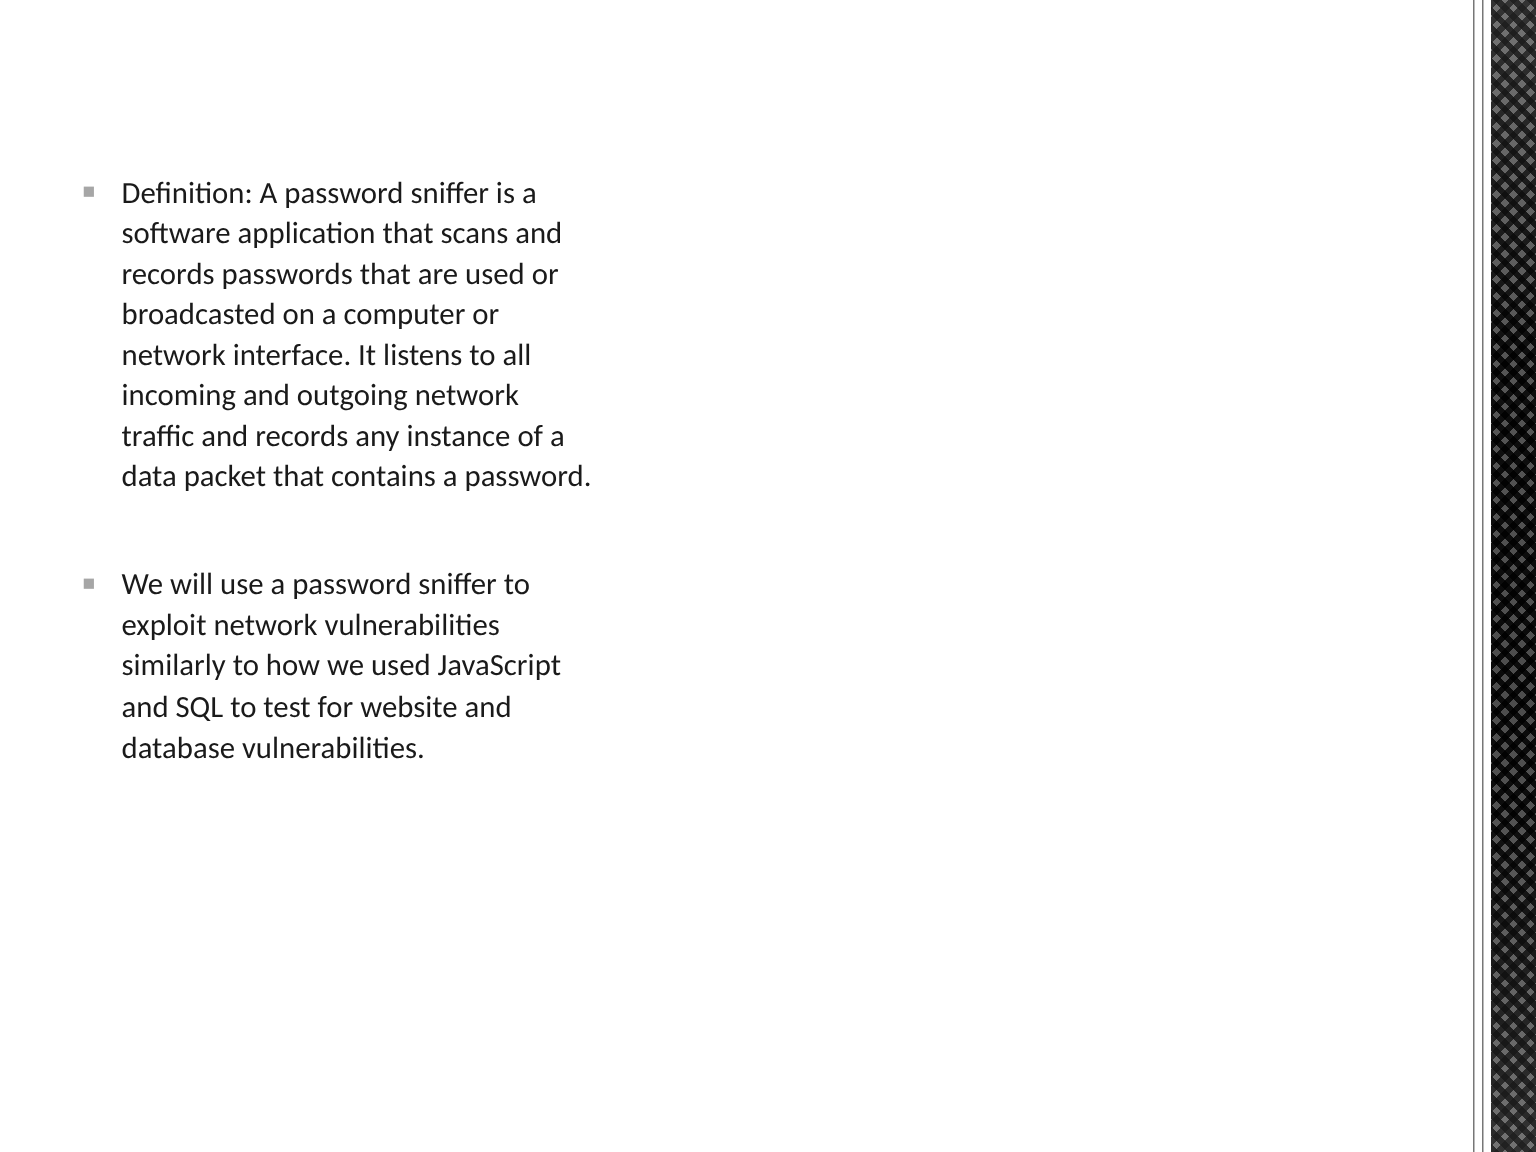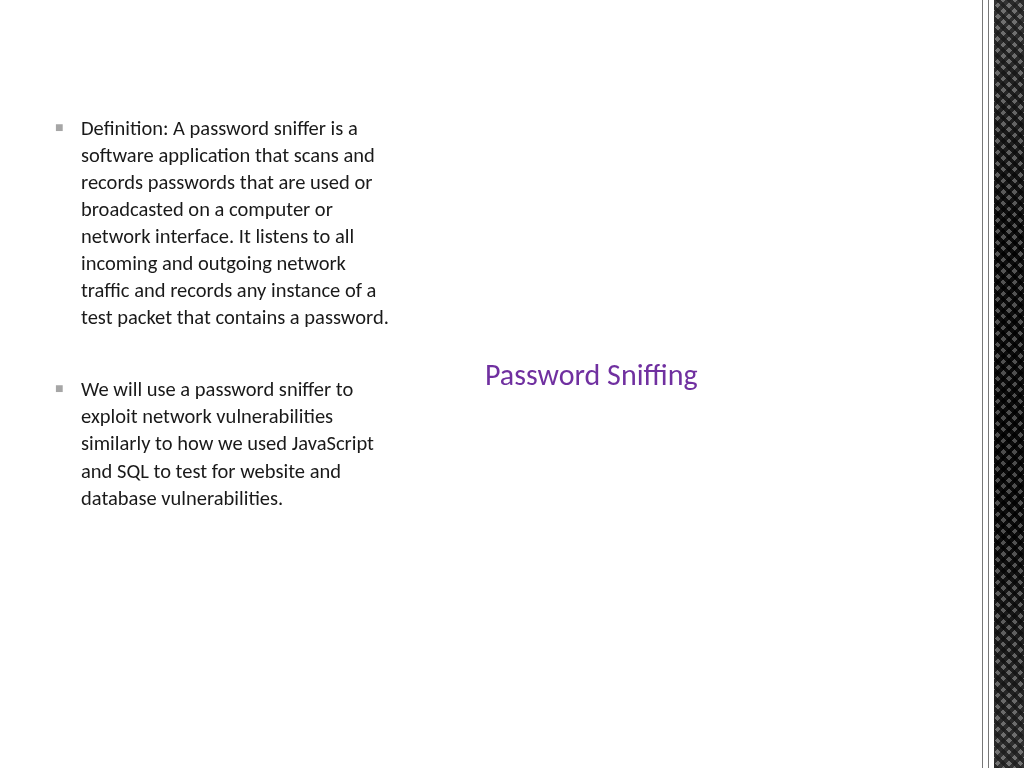--- a/index.html
+++ b/index.html
@@ -90,29 +90,28 @@
   }
 </style>
 </head>
 <body>
 
 <div class="slide">
 
   <div class="content-left">
     <div class="bullet">
       <div class="bullet-marker">■</div>
-      <div class="bullet-text">Definition: A password sniffer is a software application that scans and records passwords that are used or broadcasted on a computer or network interface. It listens to all incoming and outgoing network traffic and records any instance of a test packet that contains a password.</div>
+      <div class="bullet-text">Definition: A password sniffer is a software application that scans and records passwords that are used or broadcasted on a computer or network interface. It listens to all incoming and outgoing network traffic and records any instance of a data packet that contains a password.</div>
     </div>
     <div class="bullet">
       <div class="bullet-marker">■</div>
       <div class="bullet-text">We will use a password sniffer to exploit network vulnerabilities similarly to how we used JavaScript and SQL to test for website and database vulnerabilities.</div>
     </div>
   </div>
 
-  <div class="title-right">Password Sniffing</div>
 
   <div class="right-edge">
     <div class="edge-line"></div>
     <div class="edge-line2"></div>
     <div class="edge-pattern"></div>
   </div>
 
 </div>
 
 </body></html>

